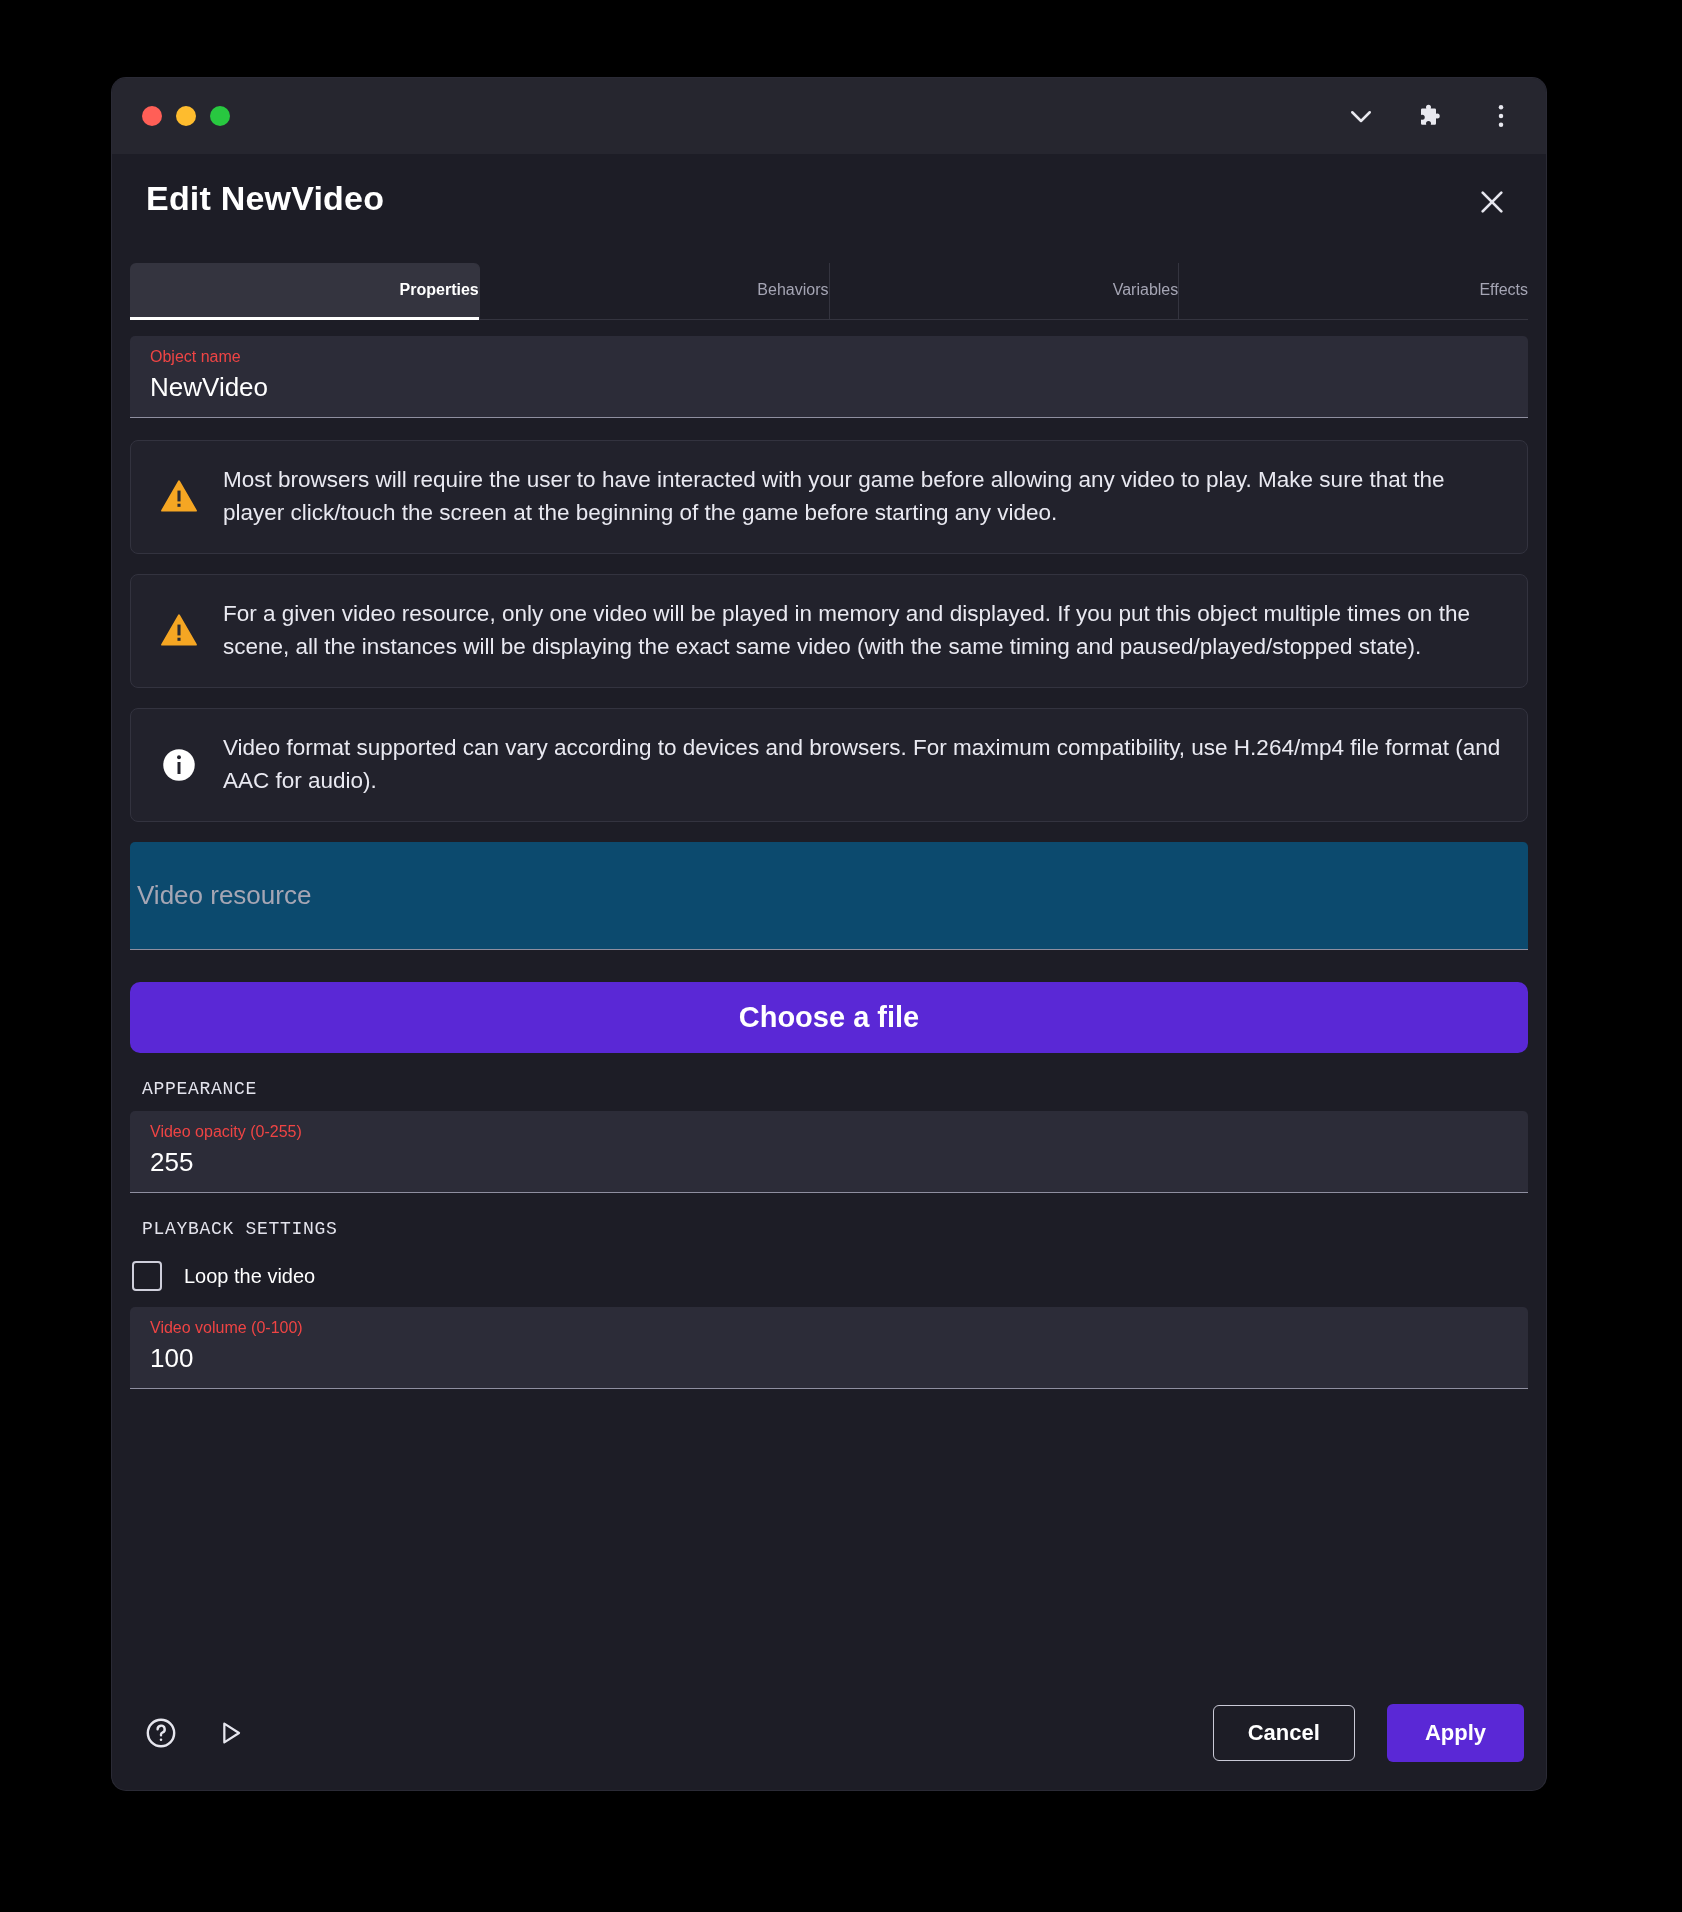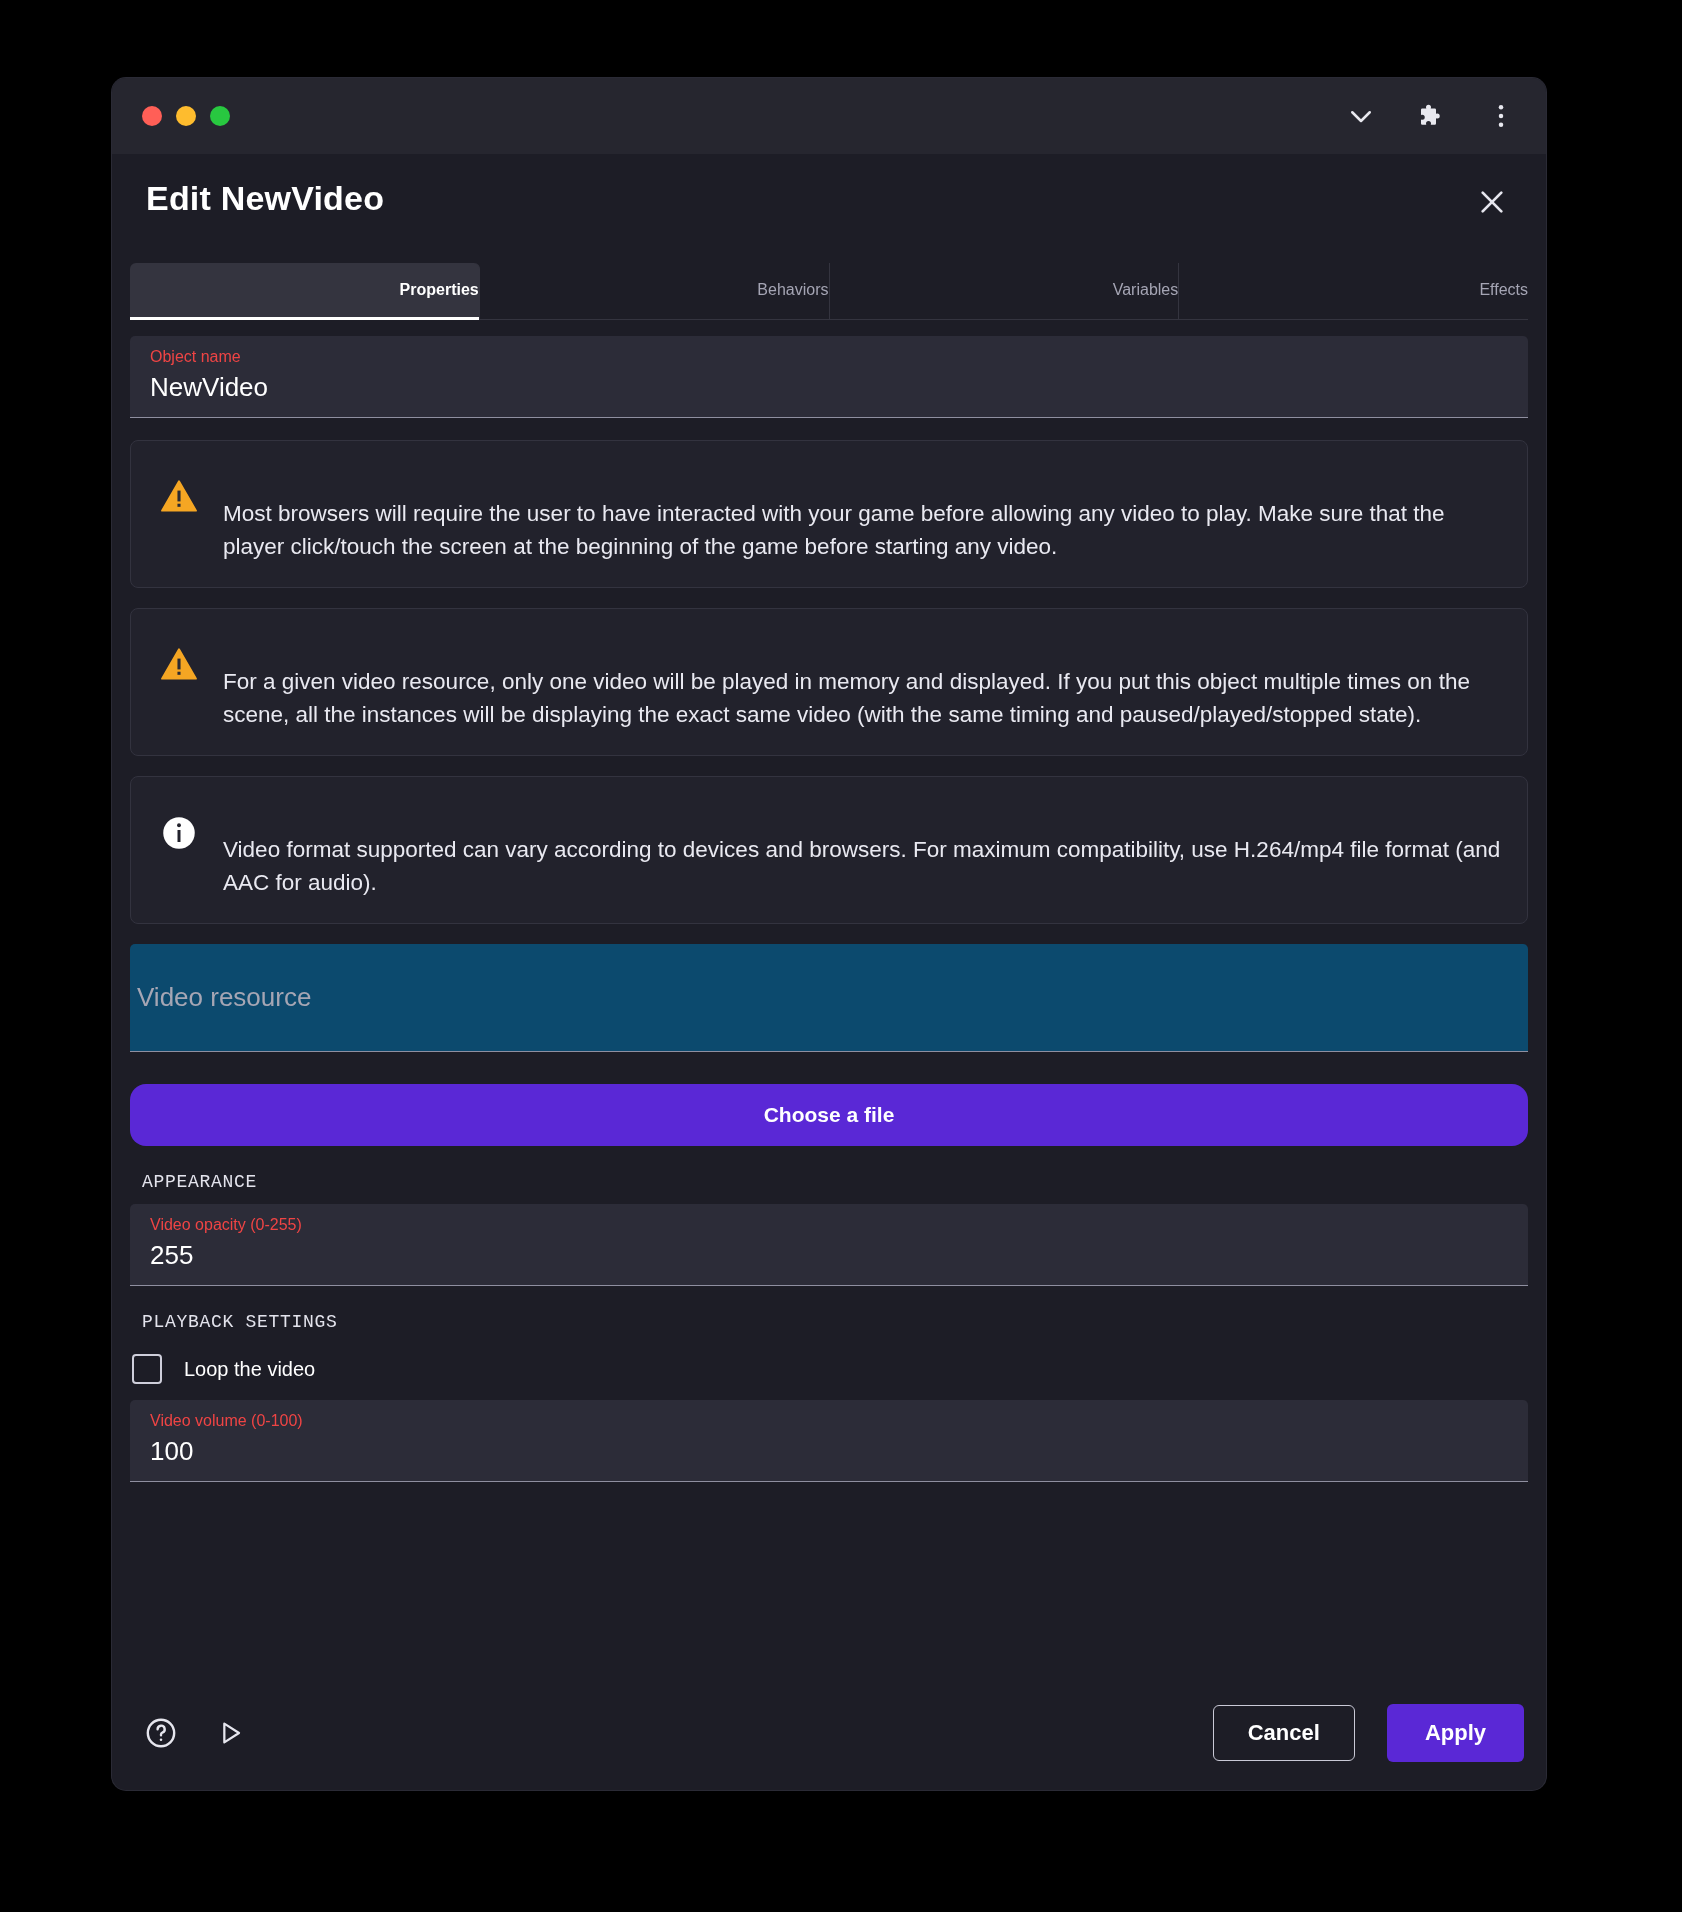--- a/index.html
+++ b/index.html
@@ -171,42 +171,41 @@
     width: 44px;
     display: flex;
     align-items: center;
     justify-content: center;
     padding-top: 16px;
   }
   .alert-text {
     font-size: 22.5px;
     line-height: 1.47;
     color: #e9e9f1;
-    margin-top: 34px;
   }
 
   
   .resource-field {
     background: #0c4a6e;
     border-bottom: 1px solid #8f8fa0;
     border-radius: 5px 5px 0 0;
     padding: 22px 22px 24px 7px;
     margin-bottom: 32px;
   }
 
   
   .btn-primary-wide {
     display: block;
     width: 100%;
     background: #5a28d6;
     color: #ffffff;
-    font-size: 21px;
+    font-size: 29px;
     font-weight: bold;
     border: none;
-    border-radius: 16px;
+    border-radius: 10px;
     padding: 19px 0;
     cursor: pointer;
     font-family: "Liberation Sans", sans-serif;
   }
 
   
   .section-heading {
     font-size: 18px;
     letter-spacing: 0.7px;
     color: #e3e3ec;

